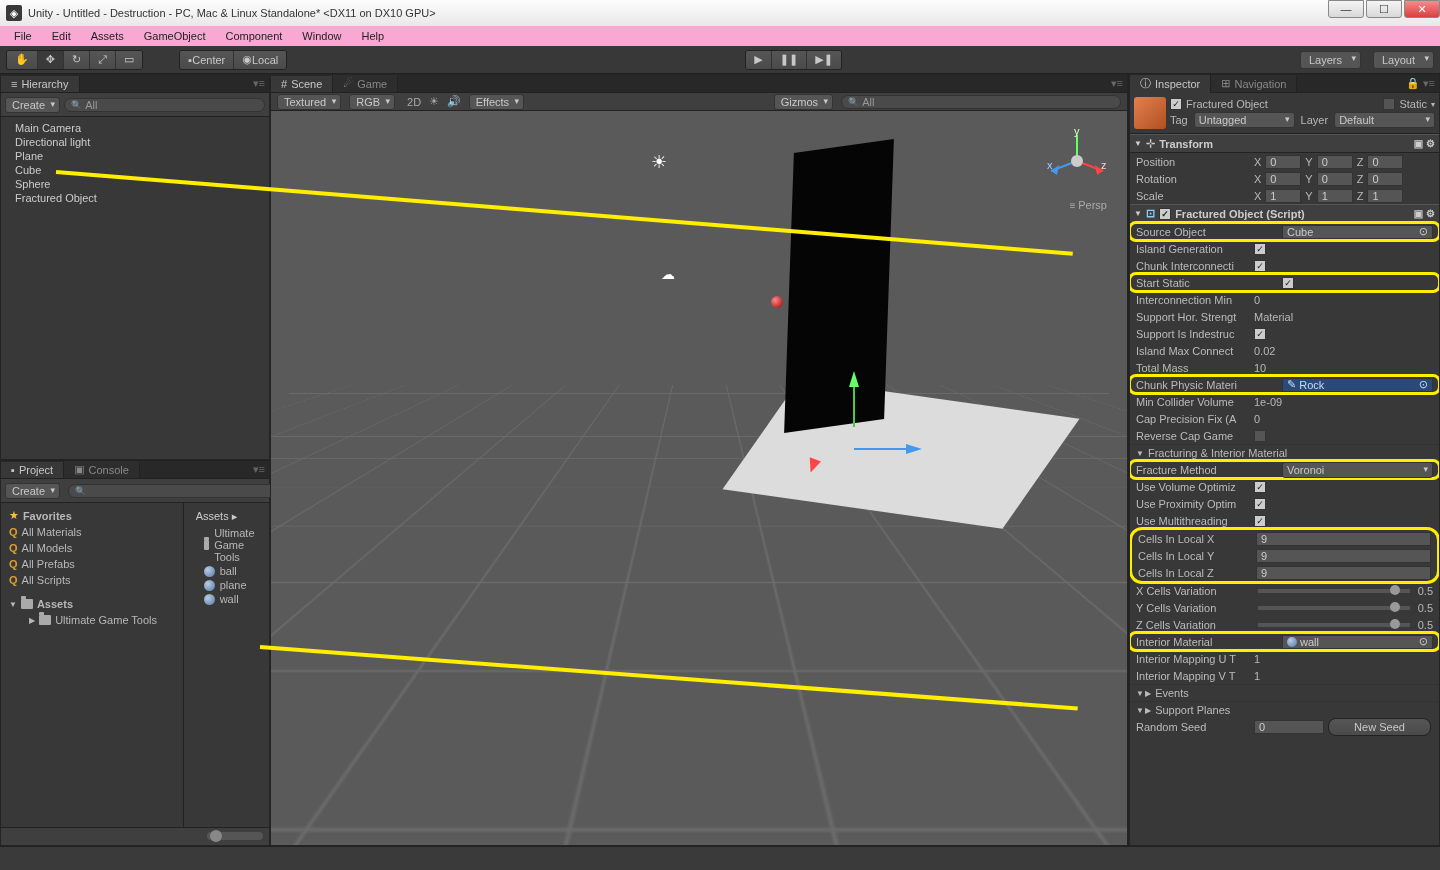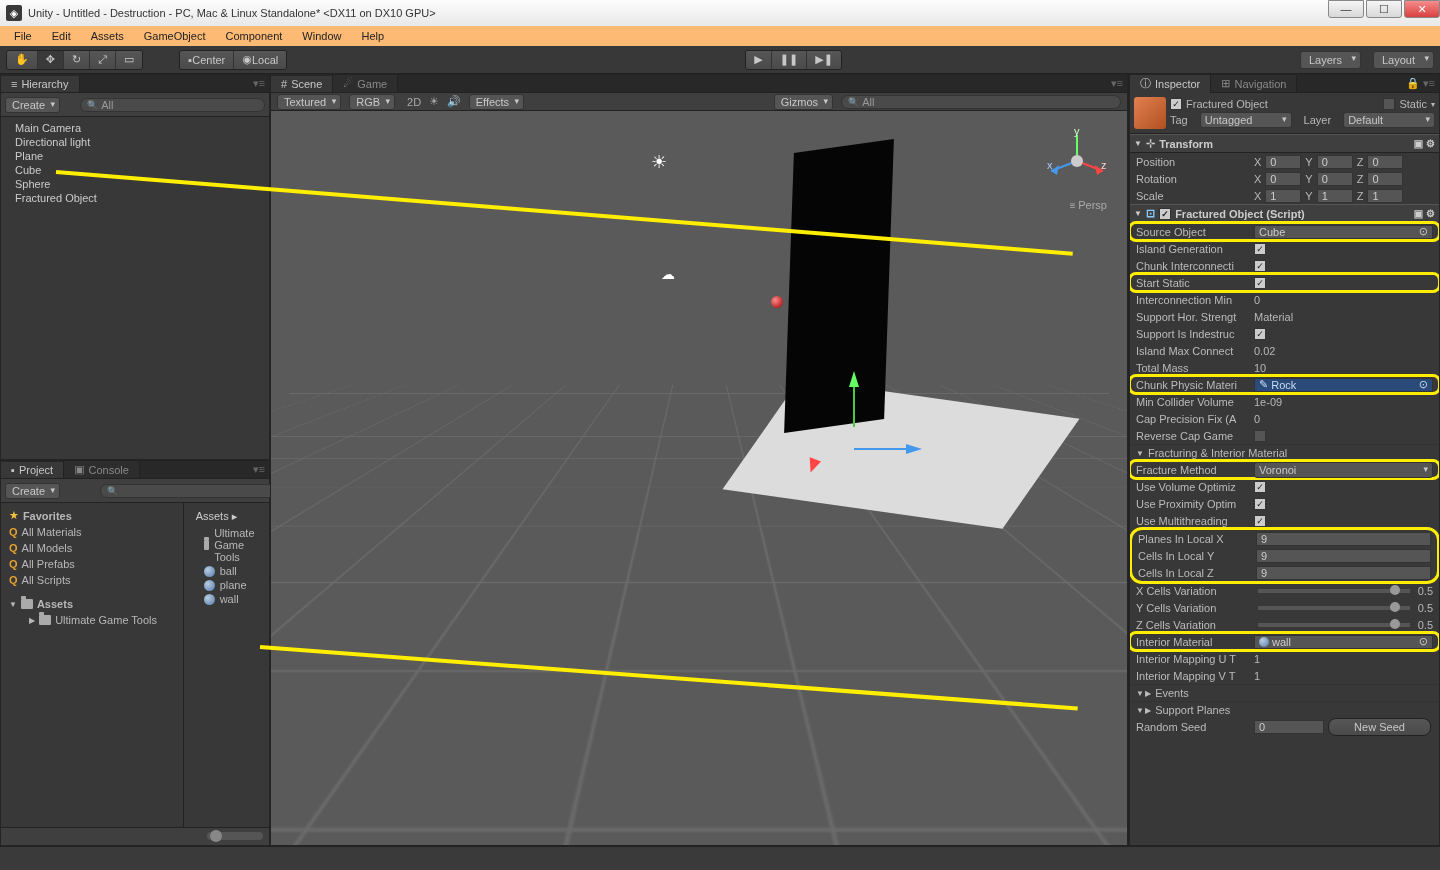--- a/index.html
+++ b/index.html
@@ -2,21 +2,21 @@
 <html><head>
 <meta charset="utf-8">
 <style>
 * { margin: 0; padding: 0; box-sizing: border-box; font-family: Arial, sans-serif; font-size: 11px; }
 body { background: #383838; color: #b8b8b8; overflow: hidden; width: 1440px; height: 870px; position: relative; }
 .titlebar { position:absolute; top:0; left:0; right:0; height:26px; background:linear-gradient(#fdfdfd,#e8e8e8); display:flex; align-items:center; padding:0 6px; color:#333; }
 .titlebar .unity-logo { width:16px; height:16px; background:#393939; border-radius:2px; margin-right:6px; display:flex; align-items:center; justify-content:center; color:#fff; }
 .winbtns { position:absolute; right:0; top:0; display:flex; height:22px;}
 .winbtn { width:36px; height:18px; margin-left:2px; border:1px solid #888; background:linear-gradient(#f5f5f5,#d8d8d8); border-radius:0 0 3px 3px; display:flex; align-items:center; justify-content:center;}
 .winbtn.close { background:linear-gradient(#f58c8c,#d94040); color:#fff;}
-.menubar { position:absolute; top:26px; left:0; right:0; height:20px; background:#fdba74; display:flex; align-items:center; padding:0 4px; color:#222;}
+.menubar { position:absolute; top:26px; left:0; right:0; height:20px; background:#f9a8d4; display:flex; align-items:center; padding:0 4px; color:#222;}
 .menubar span { padding:2px 10px; }
 .toolbar { position:absolute; top:46px; left:0; right:0; height:28px; background:#383838; border-bottom:1px solid #222; display:flex; align-items:center; padding:4px 6px;}
 .btn { background:linear-gradient(#565656,#4a4a4a); border:1px solid #222; border-radius:3px; padding:3px 8px; color:#c8c8c8; display:inline-flex; align-items:center; margin-right:2px; height:18px;}
 .btn-group { display:flex; border-radius:3px; overflow:hidden; border:1px solid #222; margin-right:6px;}
 .btn-group .btn { border:none; border-right:1px solid #333; border-radius:0; margin:0;}
 .btn-group .btn:last-child { border-right:none;}
 .btn.pressed { background:#3a3a3a; }
 .toolbar .spacer { flex:1; }
 .playbtns { display:flex; gap:0; }
 .dd { background:#555; border:1px solid #333; padding:2px 18px 2px 8px; border-radius:3px; position:relative; color:#c8c8c8;}
@@ -24,21 +24,21 @@
 
 .main { position:absolute; top:74px; left:0; right:0; bottom:24px; display:flex; }
 .col-left { width:270px; display:flex; flex-direction:column; background:#383838;}
 .col-mid { flex:1; display:flex; flex-direction:column; background:#383838; min-width:0;}
 .col-right { width:312px; background:#383838; border-left:1px solid #222;}
 
 .panel { border:1px solid #242424; background:#383838; display:flex; flex-direction:column;}
 .panel-tab { height:18px; background:#282828; display:flex; align-items:center; border-bottom:1px solid #222; }
 .tab { background:#383838; border-right:1px solid #222; padding:2px 10px; color:#c8c8c8; display:flex; align-items:center; gap:4px;}
 .tab.inactive { background:#2d2d2d; color:#888;}
-.panel-inner-bar { height:24px; background:#3f3f3f; border-bottom:1px solid #222; display:flex; align-items:center; padding:2px 4px; gap:20px;}
+.panel-inner-bar { height:24px; background:#3f3f3f; border-bottom:1px solid #222; display:flex; align-items:center; padding:2px 4px; gap:4px;}
 .search { flex:1; background:#4a4a4a; border:1px solid #333; border-radius:8px; padding:1px 6px; color:#999; height:14px; display:flex; align-items:center;}
 .search::before { content:'🔍'; font-size:9px; margin-right:3px; opacity:0.6;}
 
 .tree { flex:1; overflow:auto; padding:4px 2px; background:#383838;}
 .tree-item { padding:1px 4px 1px 12px; color:#ccc; cursor:default;}
 
 .scene-toolbar { height:18px; background:#3f3f3f; border-bottom:1px solid #222; display:flex; align-items:center; padding:2px 6px; gap:8px; color:#aaa;}
 .scene-view { flex:1; background:#5a5a5a; position:relative; overflow:hidden;}
 .grid-floor { position:absolute; inset:0; background-image:linear-gradient(#6a6a6a 1px,transparent 1px),linear-gradient(90deg,#6a6a6a 1px,transparent 1px); background-size:60px 60px; background-position:center 110px; transform:perspective(600px) rotateX(65deg) scale(2.2); transform-origin:center 60%;}
 .scene-overlay { position:absolute; inset:0;}
@@ -82,21 +82,21 @@
 .insp-row .lbl { width:118px; color:#bbb; overflow:hidden; white-space:nowrap; text-overflow:ellipsis;}
 .insp-row .val { flex:1; display:flex; align-items:center; gap:4px;}
 .numfield { background:#555; border:1px solid #333; padding:0 4px; width:36px; color:#ccc; height:14px;}
 .widefield { flex:1; background:#555; border:1px solid #333; padding:0 4px; color:#ccc; height:14px; display:flex; align-items:center; gap:3px;}
 .comp-header { background:#3f3f3f; border-top:1px solid #555; border-bottom:1px solid #222; padding:2px 4px; display:flex; align-items:center; gap:4px; font-weight:bold; color:#ccc;}
 .comp-header .tri { font-size:8px;}
 .section-label { padding:2px 6px; color:#bbb; border-top:1px solid #333; display:flex; align-items:center; gap:4px;}
 .section-label::before { content:'▼'; font-size:8px;}
 .slider-row .slider { flex:1; height:4px; background:#555; position:relative; margin:0 4px;}
 .slider-row .slider::after { content:''; position:absolute; top:-4px; right:10px; width:10px; height:10px; background:#999; border-radius:50%;}
-.highlight-row { outline:3px solid #ffee00; outline-offset:-1px; border-radius:6px;}
+.highlight-row { outline:3px solid #ffee00; outline-offset:-1px; border-radius:6px;gap:28px;}
 .sel-field { background:#2a4a7a !important; color:#c8dcf0 !important;}
 
 .yellow-line { position:absolute; height:4px; background:#ffee00; transform-origin:left center; z-index:500;}
 
 .statusbar { position:absolute; bottom:0; left:0; right:0; height:24px; background:#3a3a3a; border-top:1px solid #222;}
 
 svg.ag { width:64px; height:64px;}
 </style>
 </head>
 <body>
@@ -305,21 +305,21 @@
         <div class="cube-icon"></div>
         <div style="flex:1;">
           <div style="display:flex;align-items:center;gap:4px;">
             <span class="chk">✓</span>
             <span>Fractured Object</span>
             <div style="flex:1;"></div>
             <span class="chk" style="background:#555;"></span>
             <span>Static</span>
               <span style="font-size:8px;">▾</span>
           </div>
-          <div style="display:flex;align-items:center;gap:12px;margin-top:2px;">
+          <div style="display:flex;align-items:center;gap:6px;margin-top:2px;">
             <span>Tag</span>
             <span class="dd" style="flex:1;padding:1px 14px 1px 4px;">Untagged</span>
             <span>Layer</span>
             <span class="dd" style="flex:1;padding:1px 14px 1px 4px;">Default</span>
           </div>
         </div>
       </div>
 
       <div class="comp-header"><span class="tri">▼</span>⊹ <span>Transform</span><div style="flex:1;"></div><span style="font-size:10px;">▣ ⚙</span></div>
       <div class="insp-row">
@@ -445,21 +445,21 @@
           </div>
         </div>
       <div class="insp-row">
           <span class="lbl">Use Multithreading</span>
           <div class="val">
             <span class="chk">✓</span>
           </div>
         </div>
       <div style="outline:3px solid #ffee00;border-radius:10px;margin:1px 2px;">
         <div class="insp-row">
-            <span class="lbl">Planes In Local X</span>
+            <span class="lbl">Cells In Local X</span>
             <div class="val">
               <span class="widefield">9</span>
             </div>
           </div>
         <div class="insp-row">
             <span class="lbl">Cells In Local Y</span>
             <div class="val">
               <span class="widefield">9</span>
             </div>
           </div>

